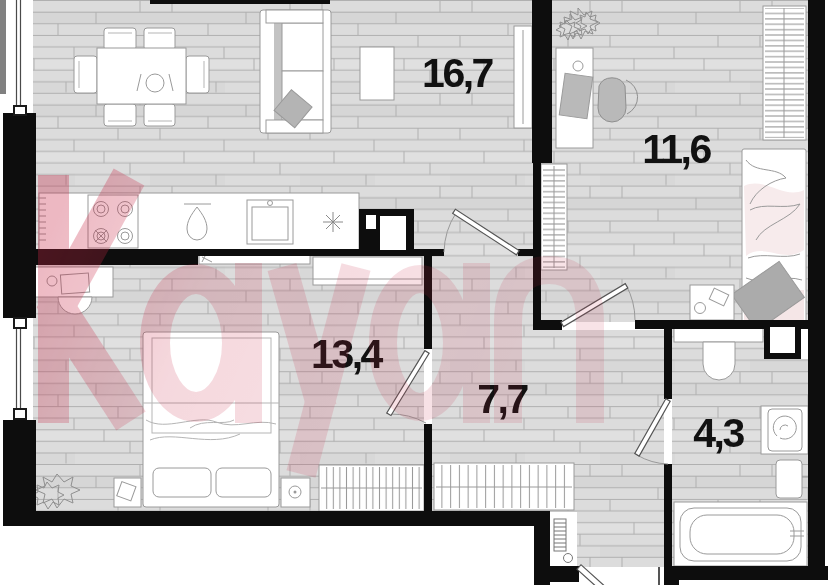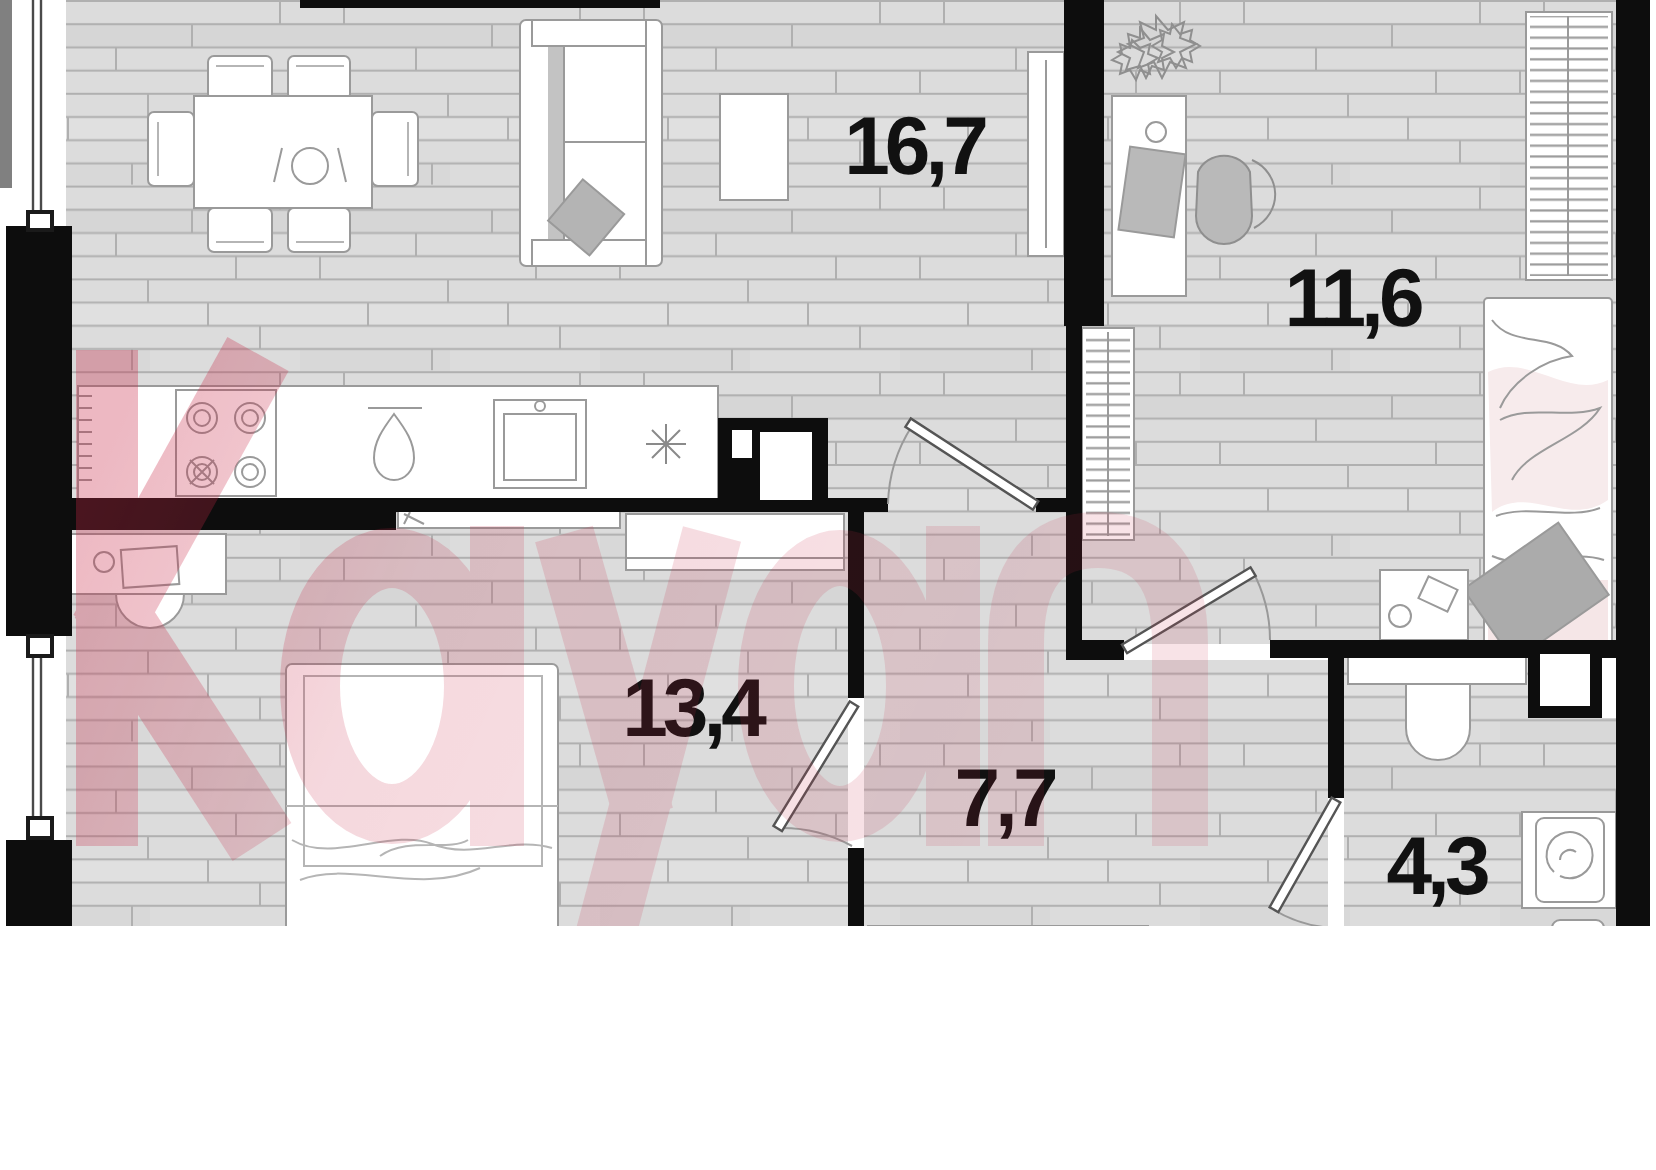--- a/index.html
+++ b/index.html
@@ -1,16 +1,16 @@
 <!DOCTYPE html>
 <html><head>
 <meta charset="utf-8">
 <style>
 html,body{margin:0;padding:0;background:#fff;}
-#plan{width:828px;height:463px;position:relative;font-family:"Liberation Sans",sans-serif;}
+#plan{width:828px;height:585px;position:relative;font-family:"Liberation Sans",sans-serif;}
 svg{display:block;}
 </style>
 </head>
 <body>
 <div id="plan">
 <svg width="828" height="585" viewBox="0 0 828 585" xmlns="http://www.w3.org/2000/svg">
 <defs>
 <pattern id="fl" width="150" height="92.8" patternUnits="userSpaceOnUse">
   <rect width="150" height="92.8" fill="#dcdcdc"></rect>
   <rect y="11.6" width="150" height="11.6" fill="#d6d6d6"></rect>

